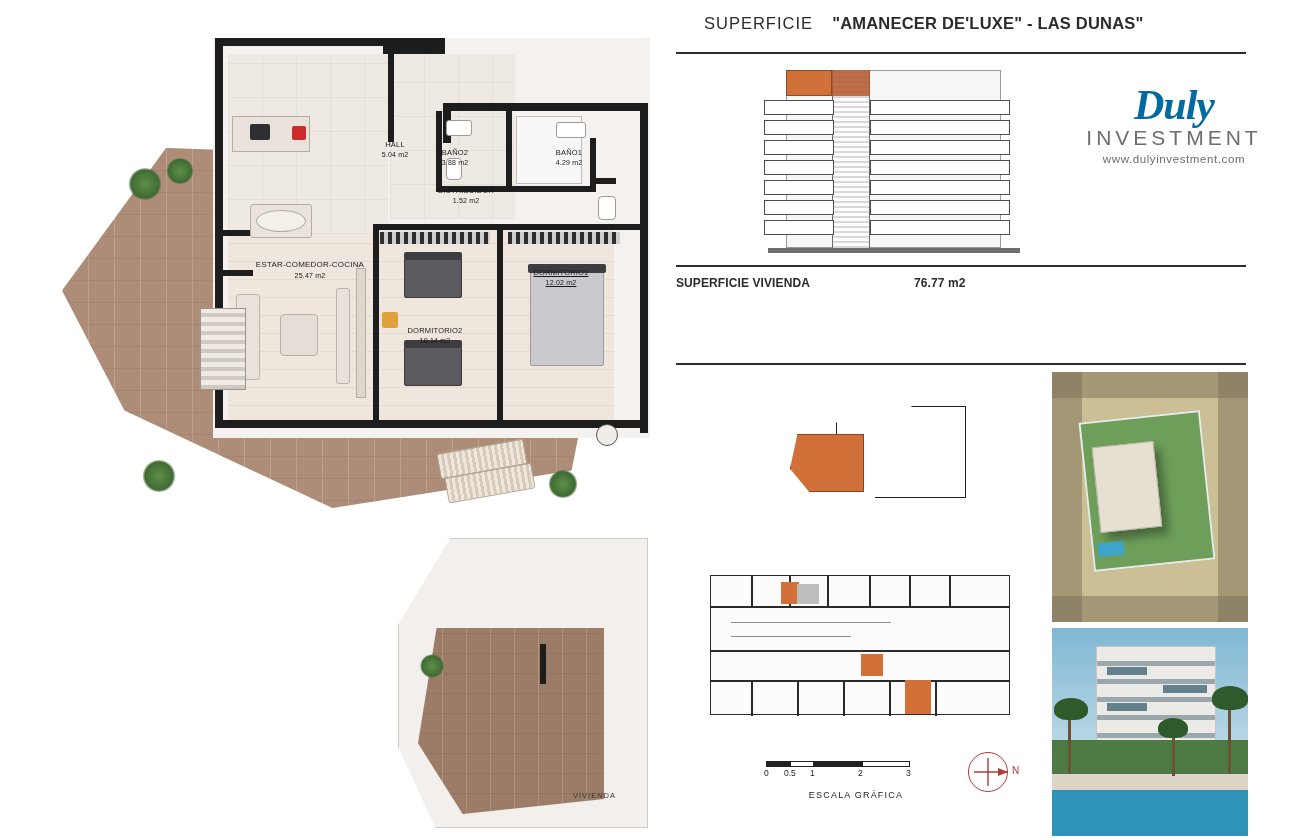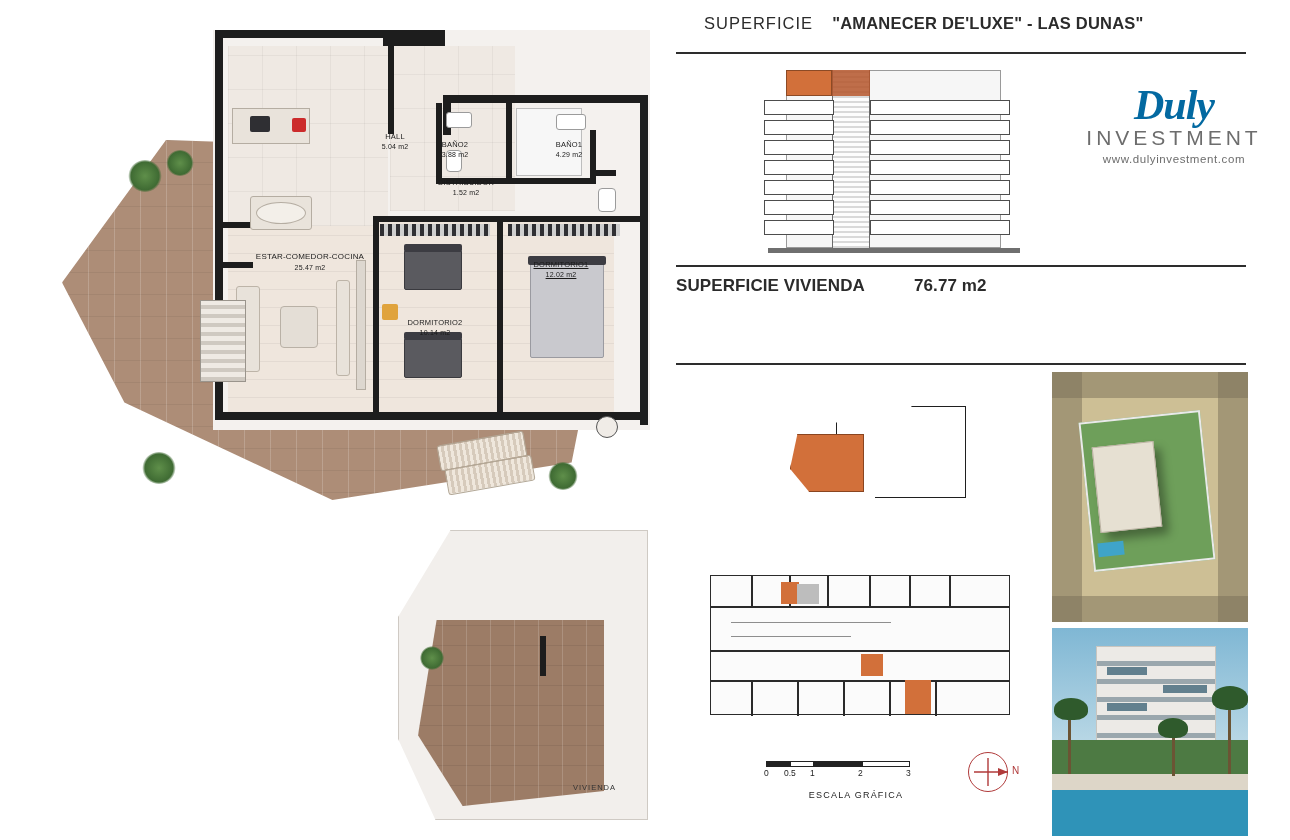--- a/index.html
+++ b/index.html
@@ -8,21 +8,21 @@
     width: 1290px; height: 840px;
     background: #ffffff;
     font-family: "Liberation Sans", sans-serif;
     color: #2b2b2b;
     overflow: hidden;
     position: relative;
   }
 
   
   .plan-pane {
-    position: absolute; left: 0; top: 0; width: 668px; height: 808px;
+    position: absolute; left: 0; top: 8px; width: 668px; height: 808px;
     background: #ffffff;
   }
 
   
   .terrace {
     position: absolute;
     left: 62px; top: 140px; width: 520px; height: 375px;
     background: #a6836b;
     clip-path: polygon(20% 0%, 63% 2%, 64% 55%, 100% 72%, 98% 86%, 52% 96%, 12% 70%, 0% 38%);
     opacity: .92;
@@ -175,21 +175,21 @@
   }
   .brand-url { font-size: 11.5px; letter-spacing: .6px; color: #6d6d6d; margin-top: 3px; }
 
   
   .surf {
     position: absolute; left: 8px; top: 270px; width: 372px; height: 88px;
     padding-top: 6px;
   }
   .surf-row {
     display: flex; align-items: flex-end;
-    font-size: 17px; font-weight: 700; letter-spacing: .1px;
+    font-size: 12px; font-weight: 700; letter-spacing: .1px;
     margin-bottom: 6px;
   }
   .surf-row .lbl { width: 238px; }
   .surf-row .val { width: 110px; text-align: left; }
 
   .unit-box {
     position: absolute; left: 384px; top: 265px; width: 194px; height: 98px;
     background: #5d5d5d; color: #fff;
     display: flex; flex-direction: column; align-items: center; justify-content: center;
     gap: 4px;

